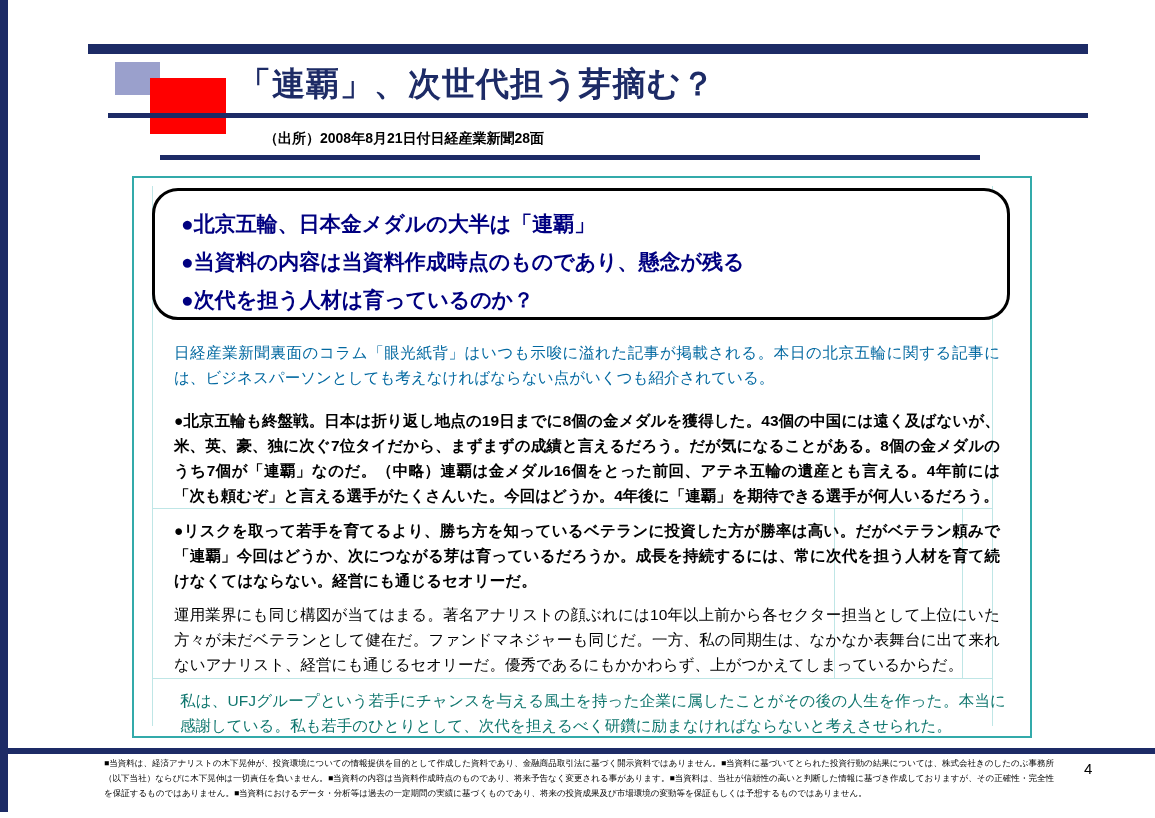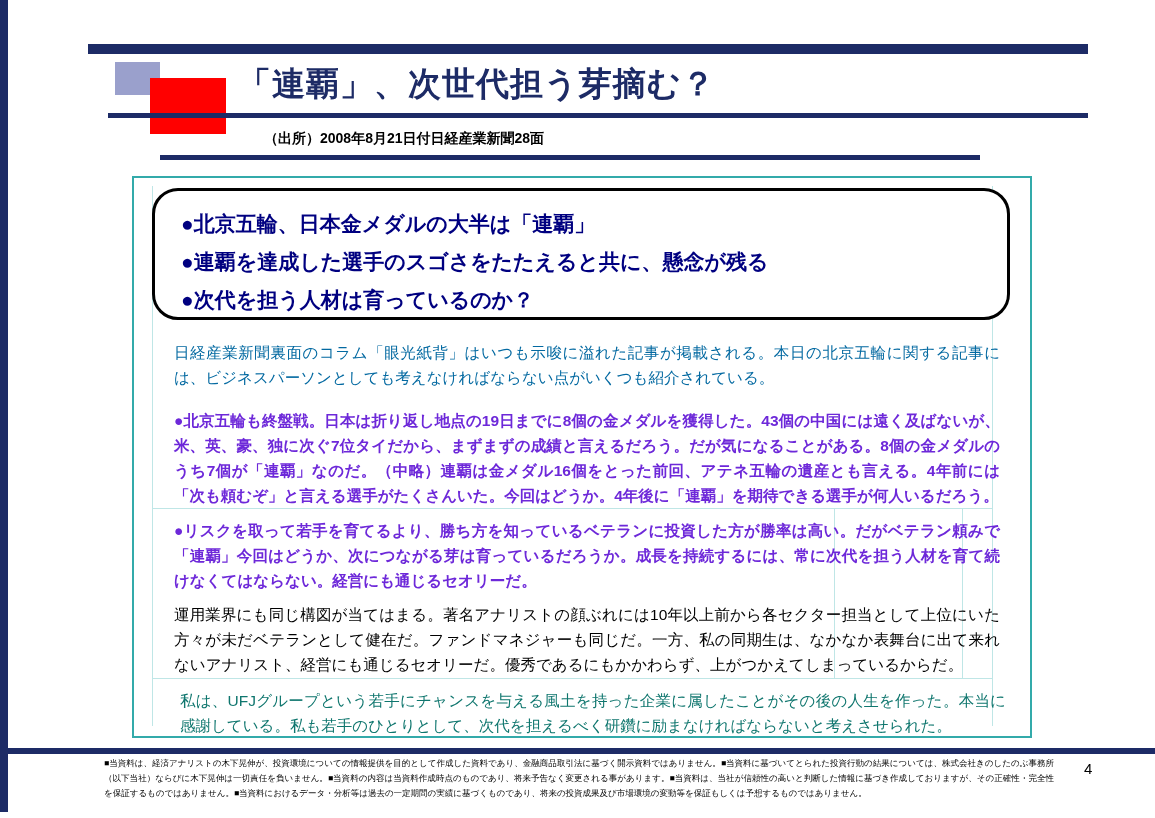--- a/index.html
+++ b/index.html
@@ -124,21 +124,21 @@
     color: #000080;
     font-weight: bold;
     text-align: justify;
   }
   .p1 { left: 174px; top: 340px; width: 826px; color: #0369a1; font-weight: normal; }
   .p2 { left: 174px; top: 408px; width: 826px; }
   .p3 { left: 174px; top: 518px; width: 826px; }
   .p4 { left: 174px; top: 602px; width: 826px; color: #000000; font-weight: normal; }
   .p5 { left: 180px; top: 688px; width: 826px; color: #0f766e; font-weight: normal; }
 
-  .seg-navy { color: #6d28d9; margin-top: 34px; }
+  .seg-navy { color: #000000; margin-top: 34px; }
 
   
   .footer-rule {
     position: absolute;
     left: 0; top: 748px;
     width: 1155px; height: 6px;
     background: #1d2b66;
   }
   .footer-text {
     position: absolute;
@@ -181,21 +181,21 @@
     <div class="guide v" style="left:18px; top:8px; height:540px;"></div>
     <div class="guide v" style="left:858px; top:8px; height:540px;"></div>
     <div class="guide v" style="left:700px; top:330px; height:170px;"></div>
     <div class="guide v" style="left:828px; top:330px; height:170px;"></div>
     <div class="guide h" style="left:18px; top:330px; width:840px;"></div>
     <div class="guide h" style="left:18px; top:500px; width:840px;"></div>
   </div>
 
   <div class="summary-box">
     <div class="summary-line">●北京五輪、日本金メダルの大半は「連覇」</div>
-    <div class="summary-line">●連覇を達成した選手のスゴさをたたえると共に、懸念が残る</div>
+    <div class="summary-line">●当資料の内容は当資料作成時点のものであり、懸念が残る</div>
     <div class="summary-line">●次代を担う人材は育っているのか？</div>
   </div>
 
   <div class="para p1">日経産業新聞裏面のコラム「眼光紙背」はいつも示唆に溢れた記事が掲載される。本日の北京五輪に関する記事には、ビジネスパーソンとしても考えなければならない点がいくつも紹介されている。</div>
 
   <div class="para p2"><span class="seg-navy">●北京五輪も終盤戦。日本は折り返し地点の19日までに8個の金メダルを獲得した。43個の中国には遠く及ばないが、米、英、豪、独に次ぐ7位タイだから、まずまずの成績と言えるだろう。だが気になることがある。</span><span class="seg-navy">8個の金メダルのうち7個が「連覇」なのだ。（中略）連覇は金メダル16個をとった前回、アテネ五輪の遺産とも言える。4年前には「次も頼むぞ」と言える選手がたくさんいた。今回はどうか。4年後に「連覇」を期待できる選手が何人いるだろう。</span></div>
 
   <div class="para p3"><span class="seg-navy">●リスクを取って若手を育てるより、勝ち方を知っているベテランに投資した方が勝率は高い。だがベテラン頼みで「連覇」今回はどうか、次につながる芽は育っているだろうか。</span><span class="seg-navy">成長を持続するには、常に次代を担う人材を育て続けなくてはならない。経営にも通じるセオリーだ。</span></div>
 
   <div class="para p4">運用業界にも同じ構図が当てはまる。著名アナリストの顔ぶれには10年以上前から各セクター担当として上位にいた方々が未だベテランとして健在だ。ファンドマネジャーも同じだ。一方、私の同期生は、なかなか表舞台に出て来れないアナリスト、経営にも通じるセオリーだ。優秀であるにもかかわらず、上がつかえてしまっているからだ。</div>

